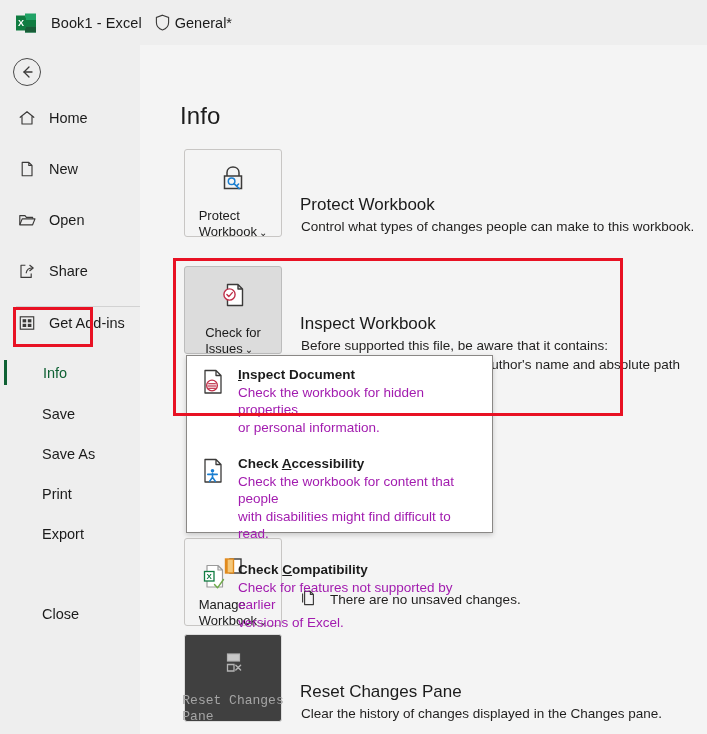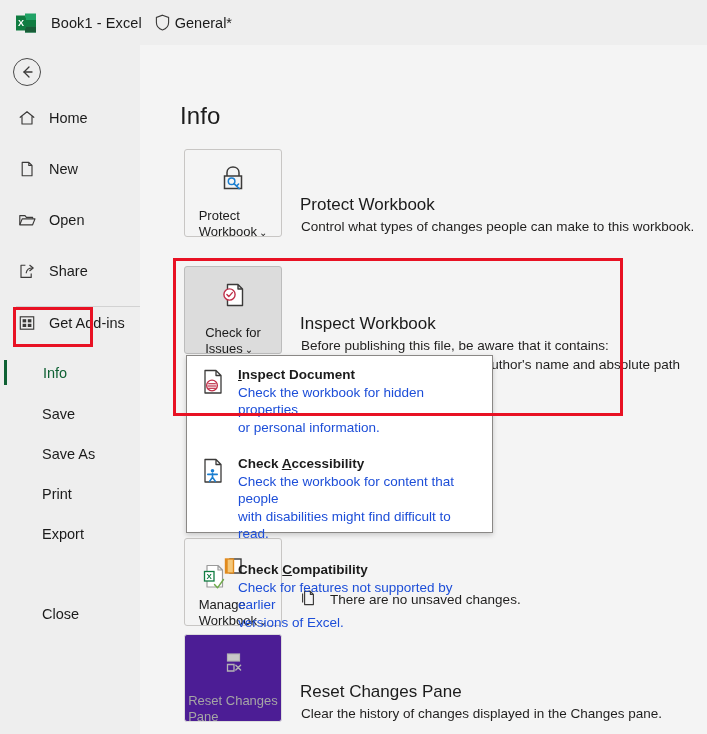--- a/index.html
+++ b/index.html
@@ -79,21 +79,21 @@
   }
 
   
   .cmd-btn {
     position: absolute; width: 98px; height: 88px;
     background: #f4f4f4; border: 1px solid #c8c6c4; border-radius: 3px;
     display: flex; flex-direction: column; align-items: center;
     justify-content: flex-start; padding-top: 12px; cursor: pointer;
   }
   .cmd-btn.pressed { background: #dcdcdc; border-color: #bcbcbc; }
-  .cmd-btn.disabled { background: #4c1d95; border-color: #dcdcdc; cursor: default; }
+  .cmd-btn.disabled { background: #404040; border-color: #dcdcdc; cursor: default; font-family: Liberation Mono, monospace; }
   .cmd-btn .big-ico { height: 34px; display: flex; align-items: center; }
   .cmd-btn .cmd-label {
     margin-top: 14px; font-size: 13px; line-height: 16px; text-align: left;
     color: #1b1b1b; white-space: nowrap;
   }
   .cmd-btn.disabled .cmd-label { color: #a5a5a5; }
   .caret { font-size: 10px; margin-left: 2px; }
 
   .sec-title {
     position: absolute; font-size: 17px; color: #1b1b1b; white-space: nowrap;
@@ -124,21 +124,21 @@
     position: relative; display: flex; gap: 11px; padding: 9px 12px 9px 14px;
     cursor: pointer;
   }
   .menu-ico { width: 26px; height: 30px; flex: none; margin-top: 2px; }
   .menu-head {
     font-size: 13.5px; font-weight: bold; color: #1b1b1b; line-height: 17px;
     white-space: nowrap;
   }
   .menu-head u { text-decoration: underline; }
   .menu-body {
-    font-size: 13.5px; color: #1d4ed8; line-height: 17px; margin-top: 1px;
+    font-size: 13.5px; color: #a21caf; line-height: 17px; margin-top: 1px;
   }
 
   
   #hl-inspect {
     position: absolute; left: 173px; top: 258px; width: 450px; height: 158px;
     border: 3px solid #e81123; pointer-events: none; z-index: 35;
   }
 </style>
 </head>
 <body>
@@ -283,21 +283,21 @@
         <circle cx="13.5" cy="15.5" r="5.6" fill="#ffffff" stroke="#c0304a" stroke-width="1.4"></circle>
         <path d="M10.9 15.6 L12.8 17.6 L16.3 13.6" fill="none" stroke="#c0304a" stroke-width="1.4" stroke-linecap="round" stroke-linejoin="round"></path>
       </svg>
     </span>
     <span class="cmd-label">
       <span>Check for</span><br>
       <span>Issues</span><span class="caret">⌄</span>
     </span>
   </div>
   <div class="sec-title" style="left:160px; top:269px;">Inspect Workbook</div>
-  <div class="sec-desc" style="left:161px; top:293px;">Before publishing this file, be aware that it contains:</div>
+  <div class="sec-desc" style="left:161px; top:293px;">Before supported this file, be aware that it contains:</div>
 
   <div class="bullet-row" style="left:183px; top:312px;">
     <span class="sq"></span>
     <span>Document properties, author's name and absolute path</span>
   </div>
   <div class="bullet-row" style="left:183px; top:333px;">
     <span class="sq"></span>
     <span>Task Pane add-ins</span>
   </div>
   <div class="bullet-row" style="left:183px; top:354px;">

